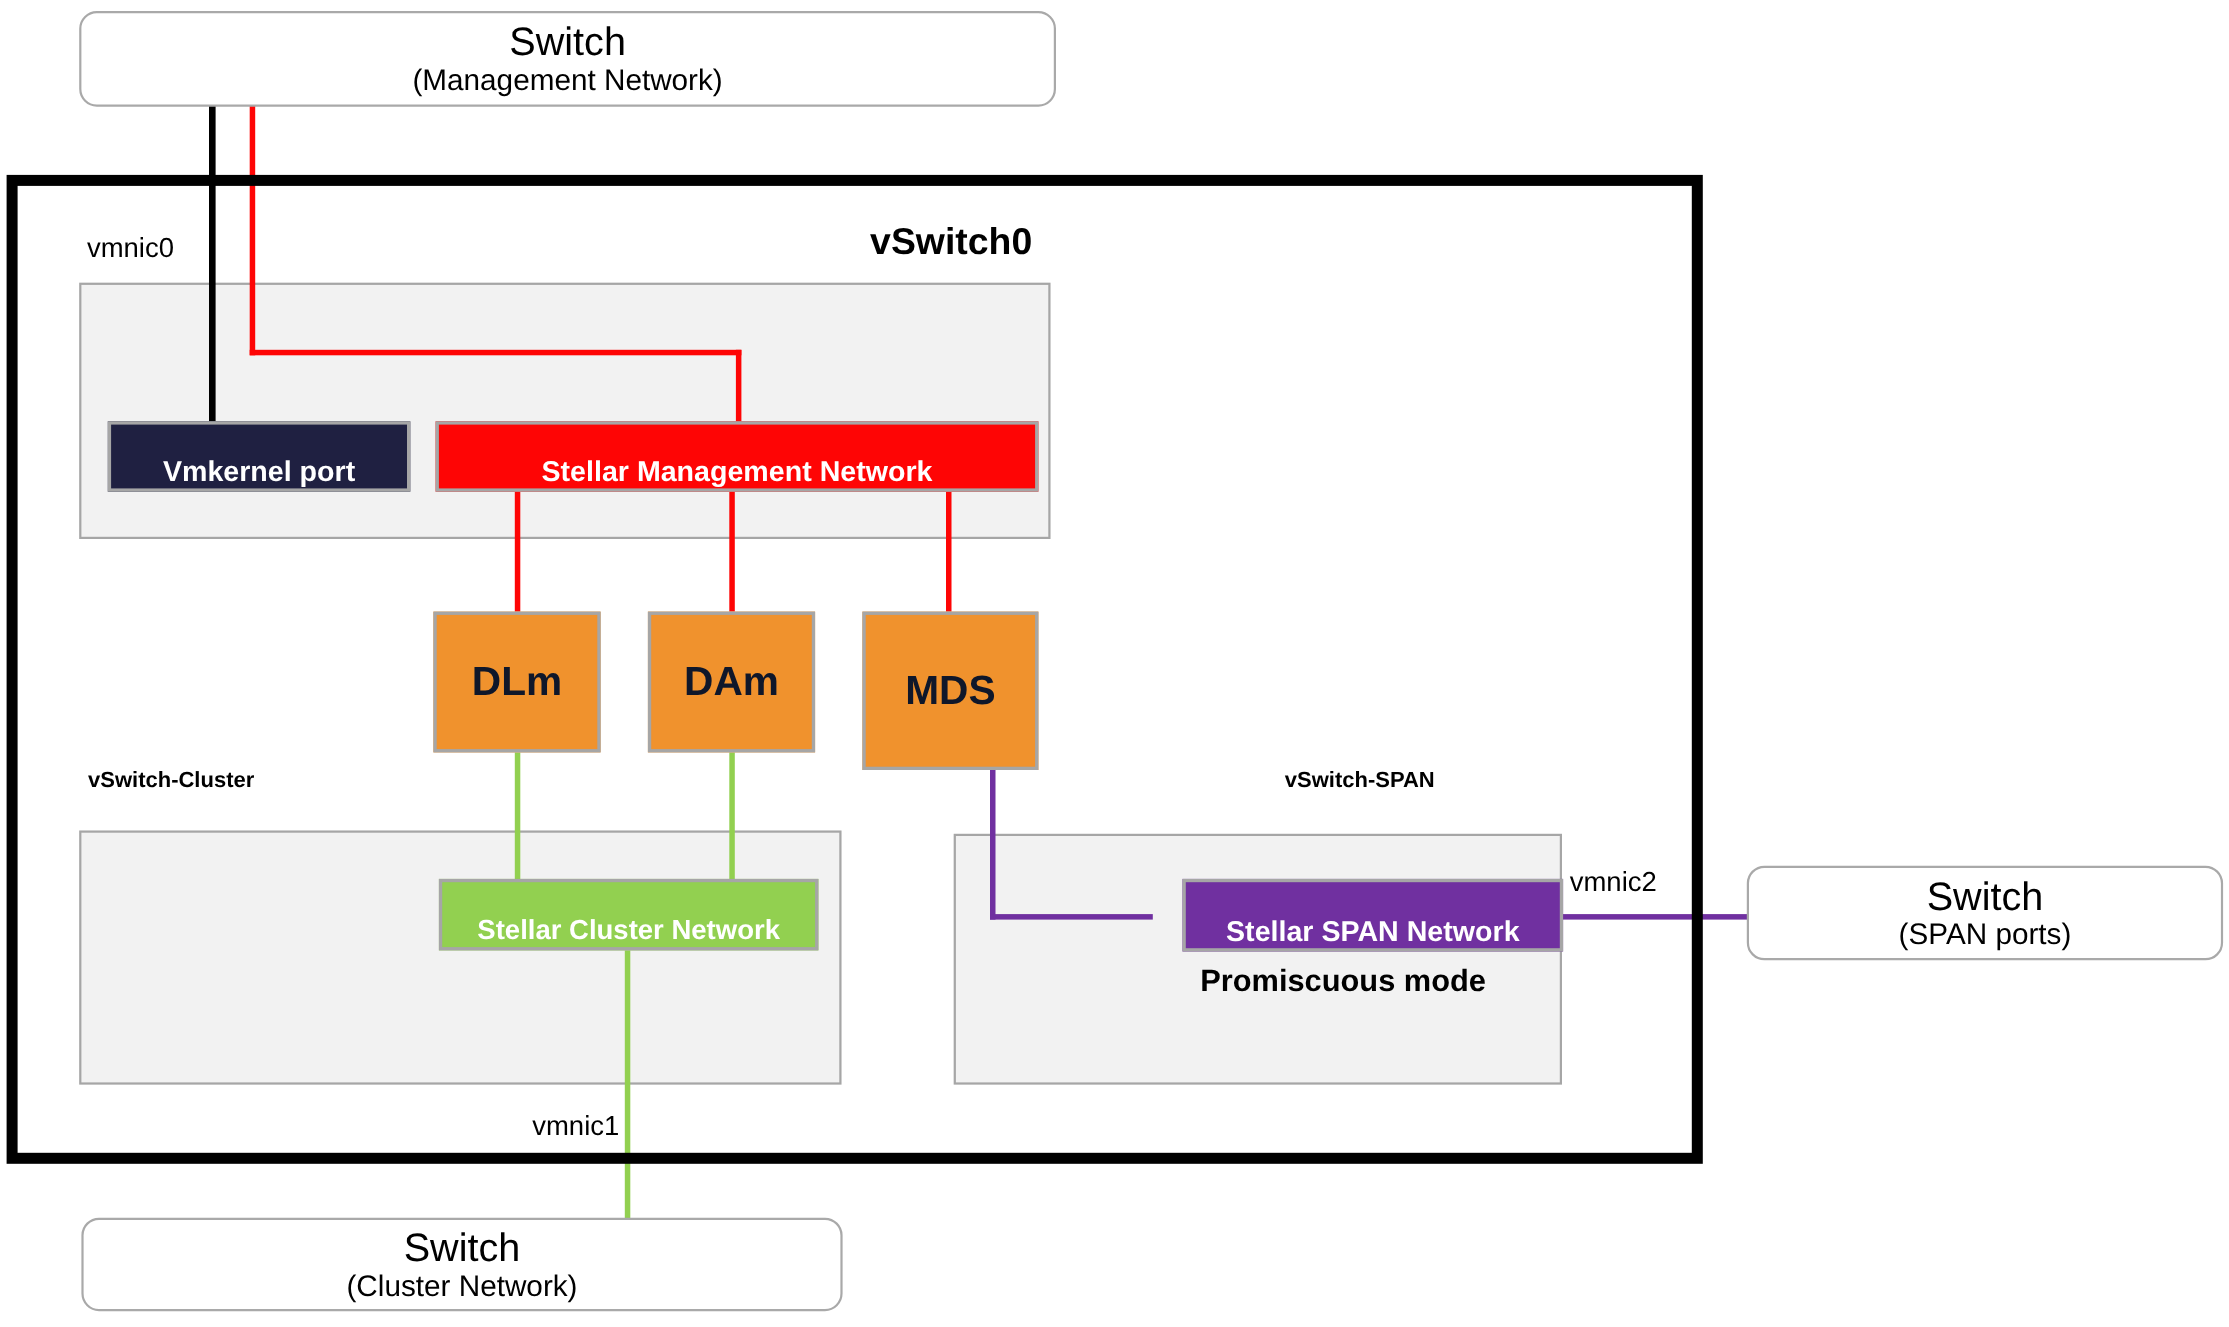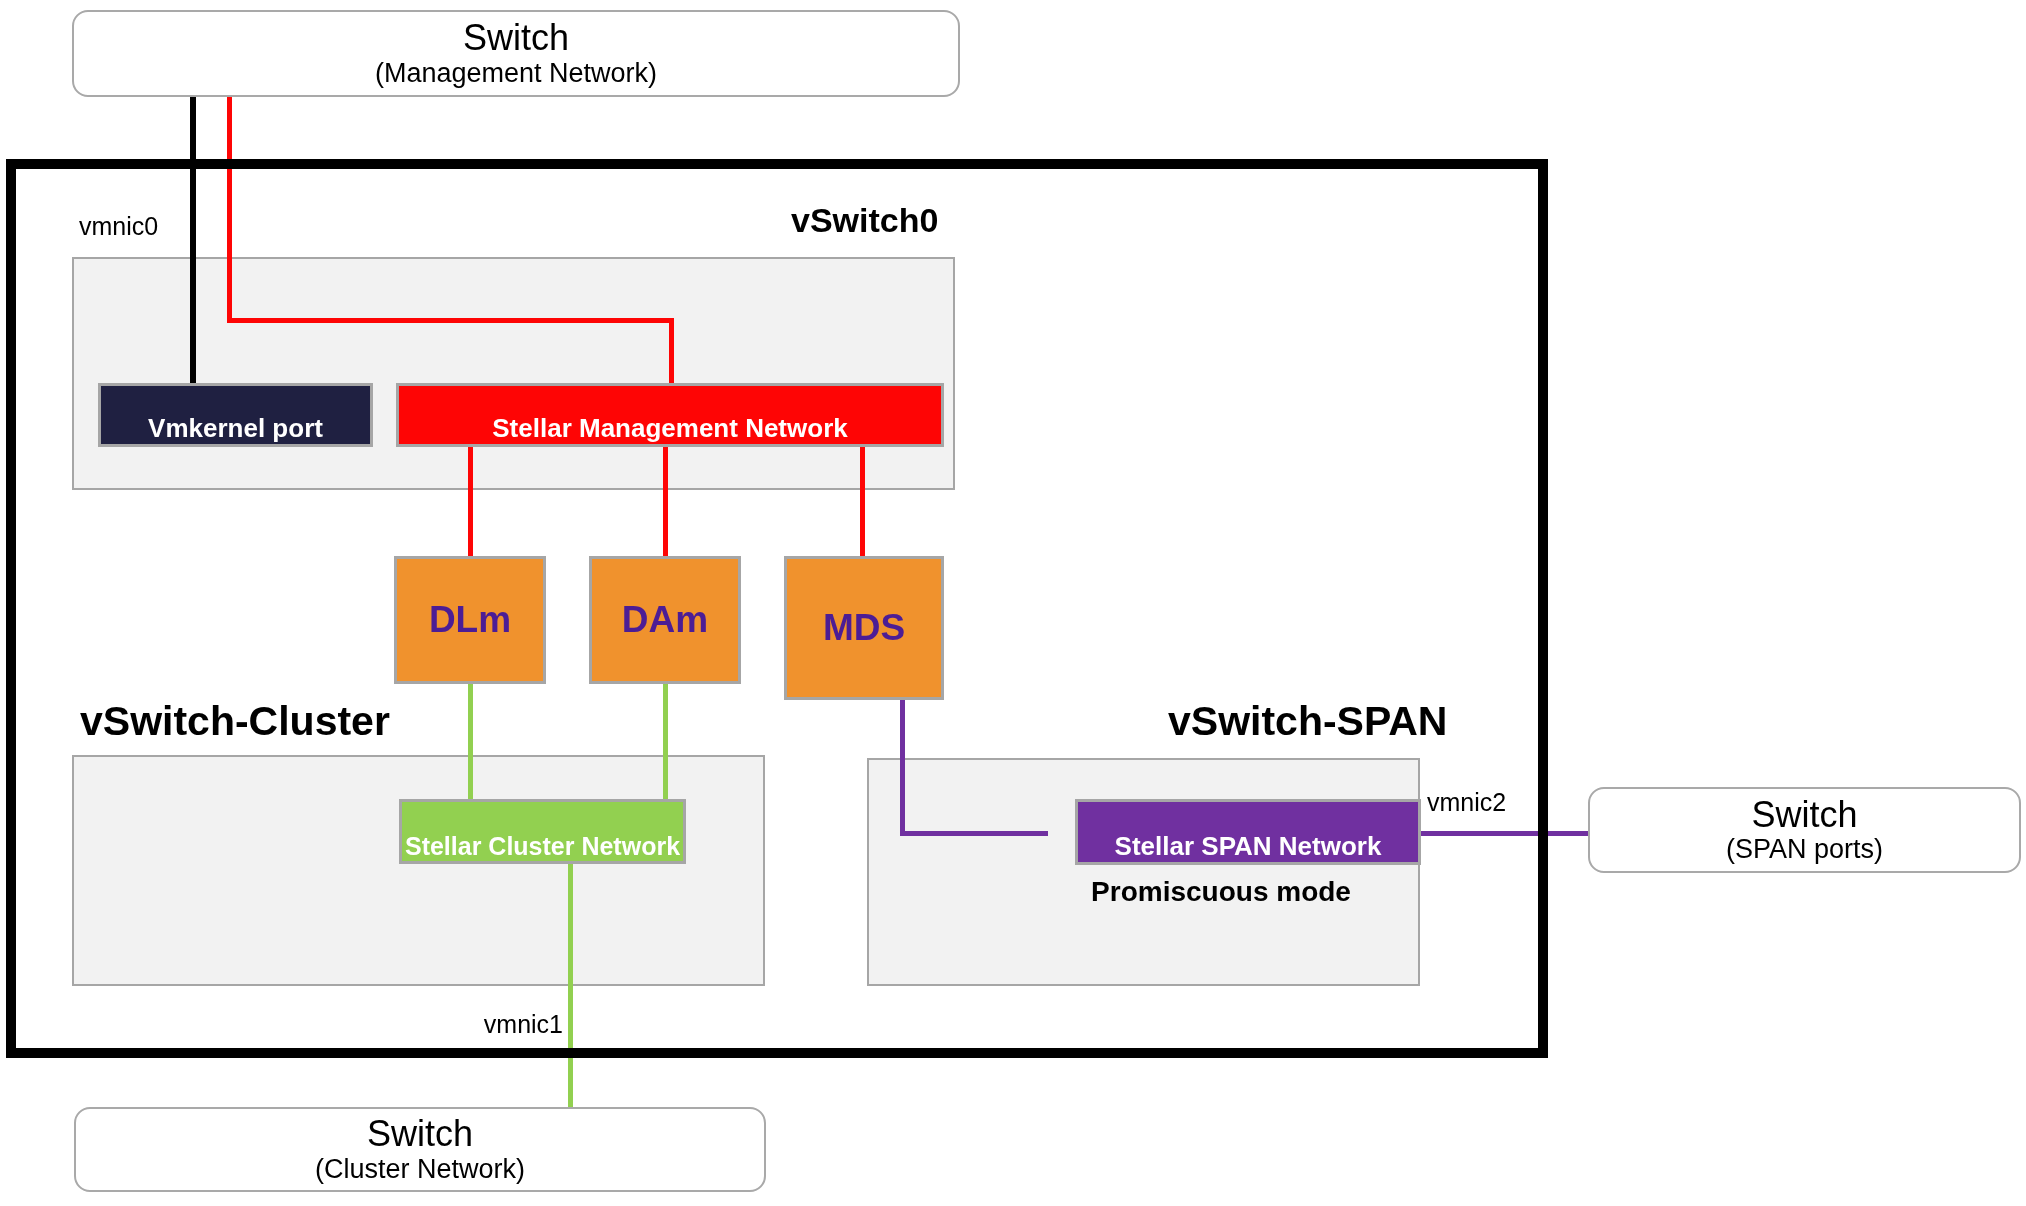--- a/index.html
+++ b/index.html
@@ -24,37 +24,37 @@
   .pg{
     position:absolute;border:3px solid #a6a6a6;color:#fff;font-weight:bold;
     display:flex;align-items:flex-end;justify-content:center;font-size:26px;z-index:25;
   }
   .pg-vmkernel{background:#1f2041;}
   .pg-mgmt{background:#fe0505;}
   .pg-cluster{background:#92d050;font-size:25px;}
   .pg-span{background:#7030a0;}
   
   .vm{
-    position:absolute;background:#f0922d;border:3px solid #a6a6a6;color:#4c1d95;
+    position:absolute;background:#f0922d;border:3px solid #a6a6a6;color:#0f172a;
     font-weight:bold;font-size:37px;display:flex;align-items:center;justify-content:center;
     z-index:25;
   }
   
   .line{position:absolute;z-index:15;}
   .l-black{background:#000000;}
   .l-red{background:#fe0505;}
   .l-green{background:#92d050;}
   .l-purple{background:#7030a0;}
   
   .big-border{
     position:absolute;left:6px;top:159px;width:1542px;height:899px;
     border:10px solid #000;background:transparent;z-index:20;
   }
   
-  .vs-title{position:absolute;font-weight:bold;font-size:41px;z-index:35;white-space:nowrap;}
+  .vs-title{position:absolute;font-weight:bold;font-size:20px;z-index:35;white-space:nowrap;}
   
   .nic-label{position:absolute;font-size:25px;z-index:35;white-space:nowrap;}
   .note{position:absolute;font-weight:bold;font-size:28px;z-index:35;text-align:center;}
 </style>
 </head>
 <body>
 
 <div id="stage">
 
   <div class="container-box" style="left:72px;top:257px;width:883px;height:233px;"></div>
@@ -103,21 +103,21 @@
   <div class="nic-label" style="left:79px;top:212px;">vmnic0</div>
   <div class="nic-label" style="left:410px;top:1010px;width:153px;text-align:right;">vmnic1</div>
   <div class="nic-label" style="left:1427px;top:788px;">vmnic2</div>
 
   <div class="pg pg-vmkernel" style="left:98px;top:383px;width:275px;height:64px;">
     <span>Vmkernel port</span>
   </div>
   <div class="pg pg-mgmt" style="left:396px;top:383px;width:548px;height:64px;">
     <span>Stellar Management Network</span>
   </div>
-  <div class="pg pg-cluster" style="left:399px;top:799px;width:287px;height:65px;">
+  <div class="pg pg-cluster" style="left:399px;top:799px;width:345px;height:65px;">
     <span>Stellar Cluster Network</span>
   </div>
   <div class="pg pg-span" style="left:1048px;top:799px;width:346px;height:66px;margin-left:27px;">
     <span>Stellar SPAN Network</span>
   </div>
 
   <div class="note" style="left:1048px;top:876px;width:346px;">Promiscuous mode</div>
 
   <div class="vm" style="left:394px;top:556px;width:152px;height:128px;">
     <span>DLm</span>

